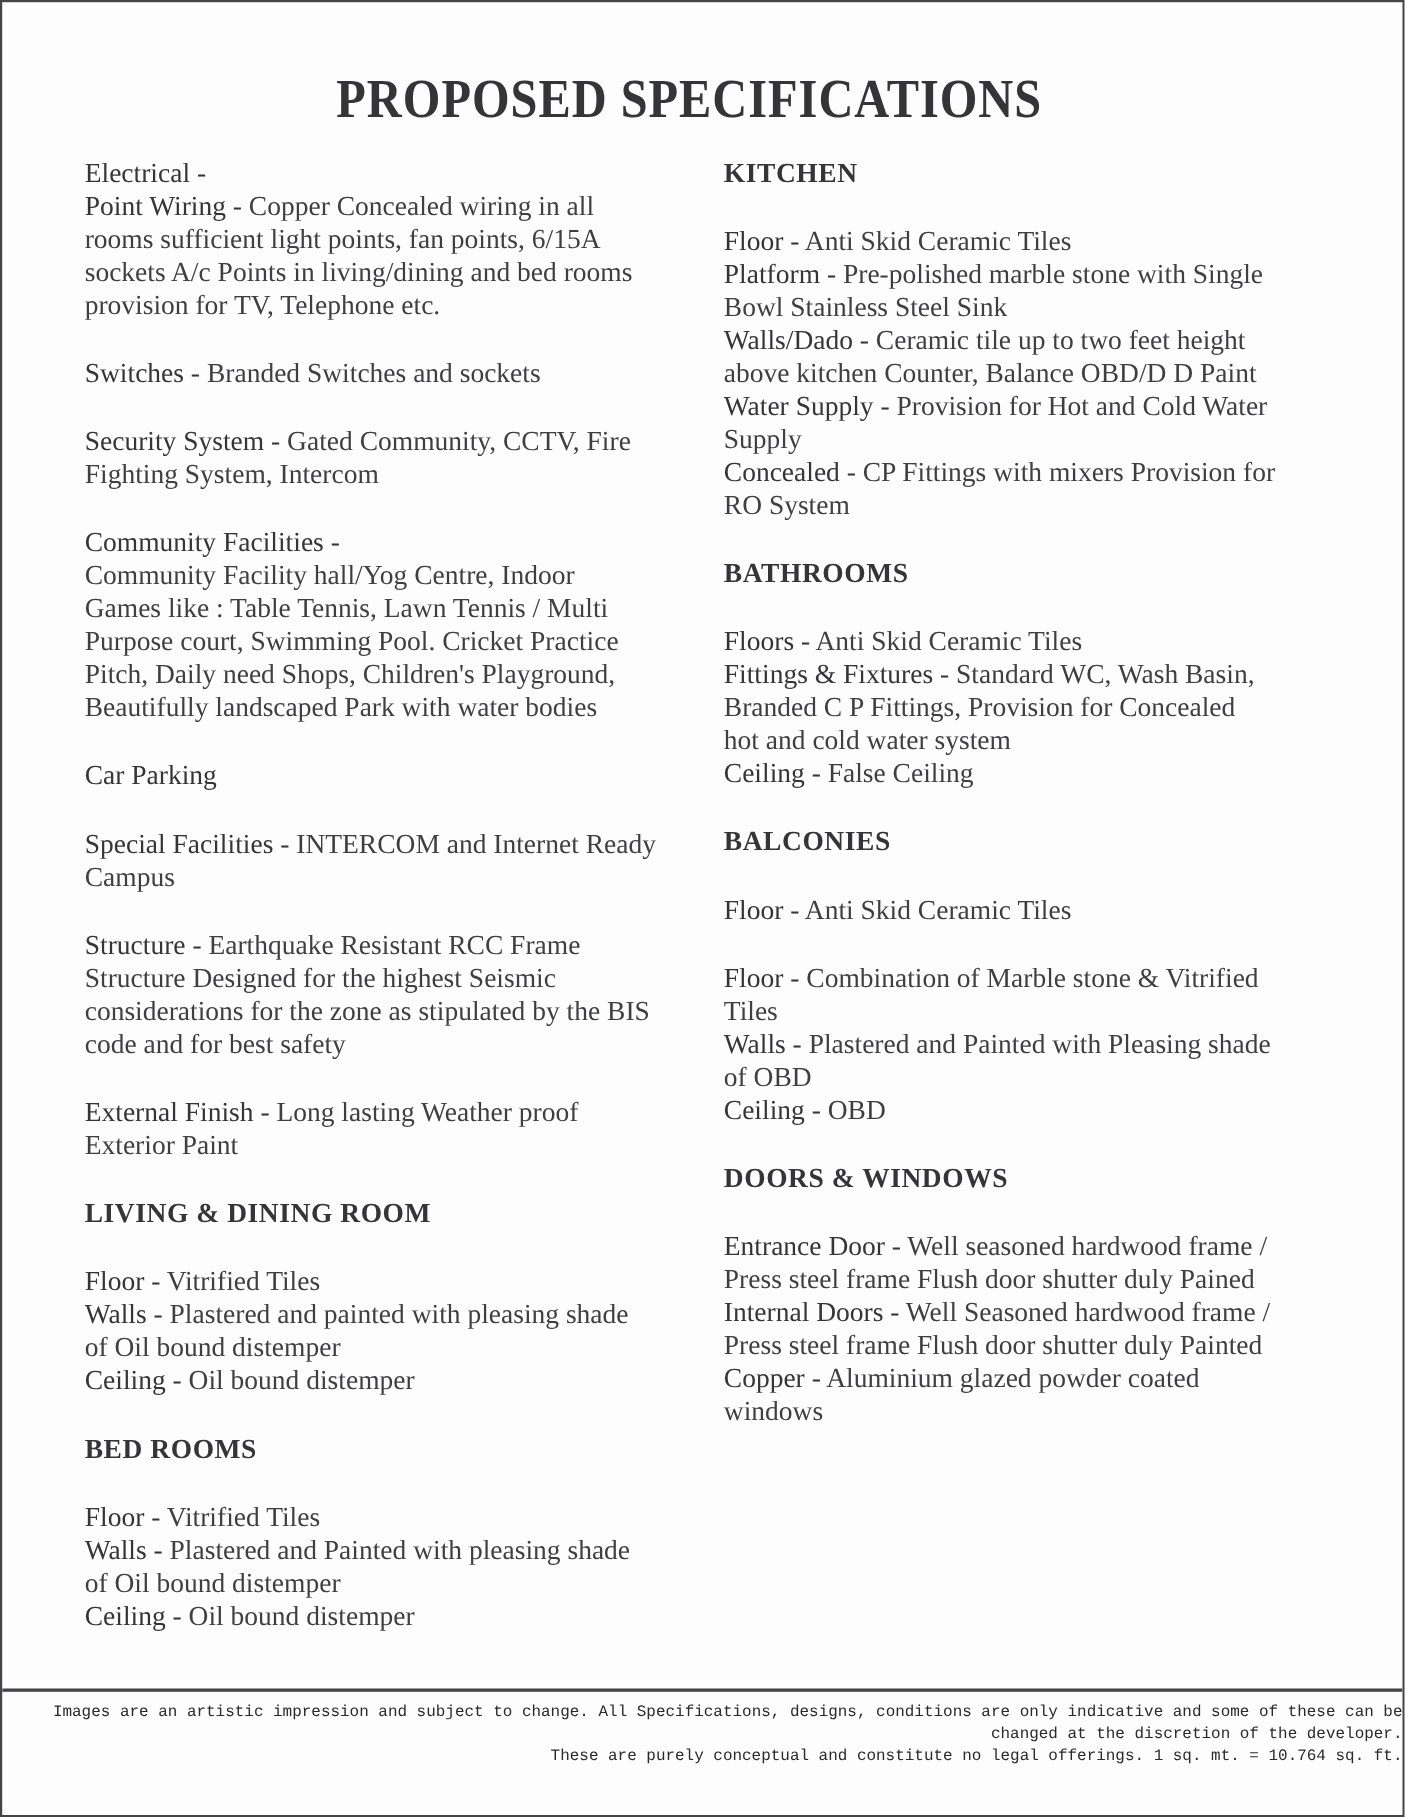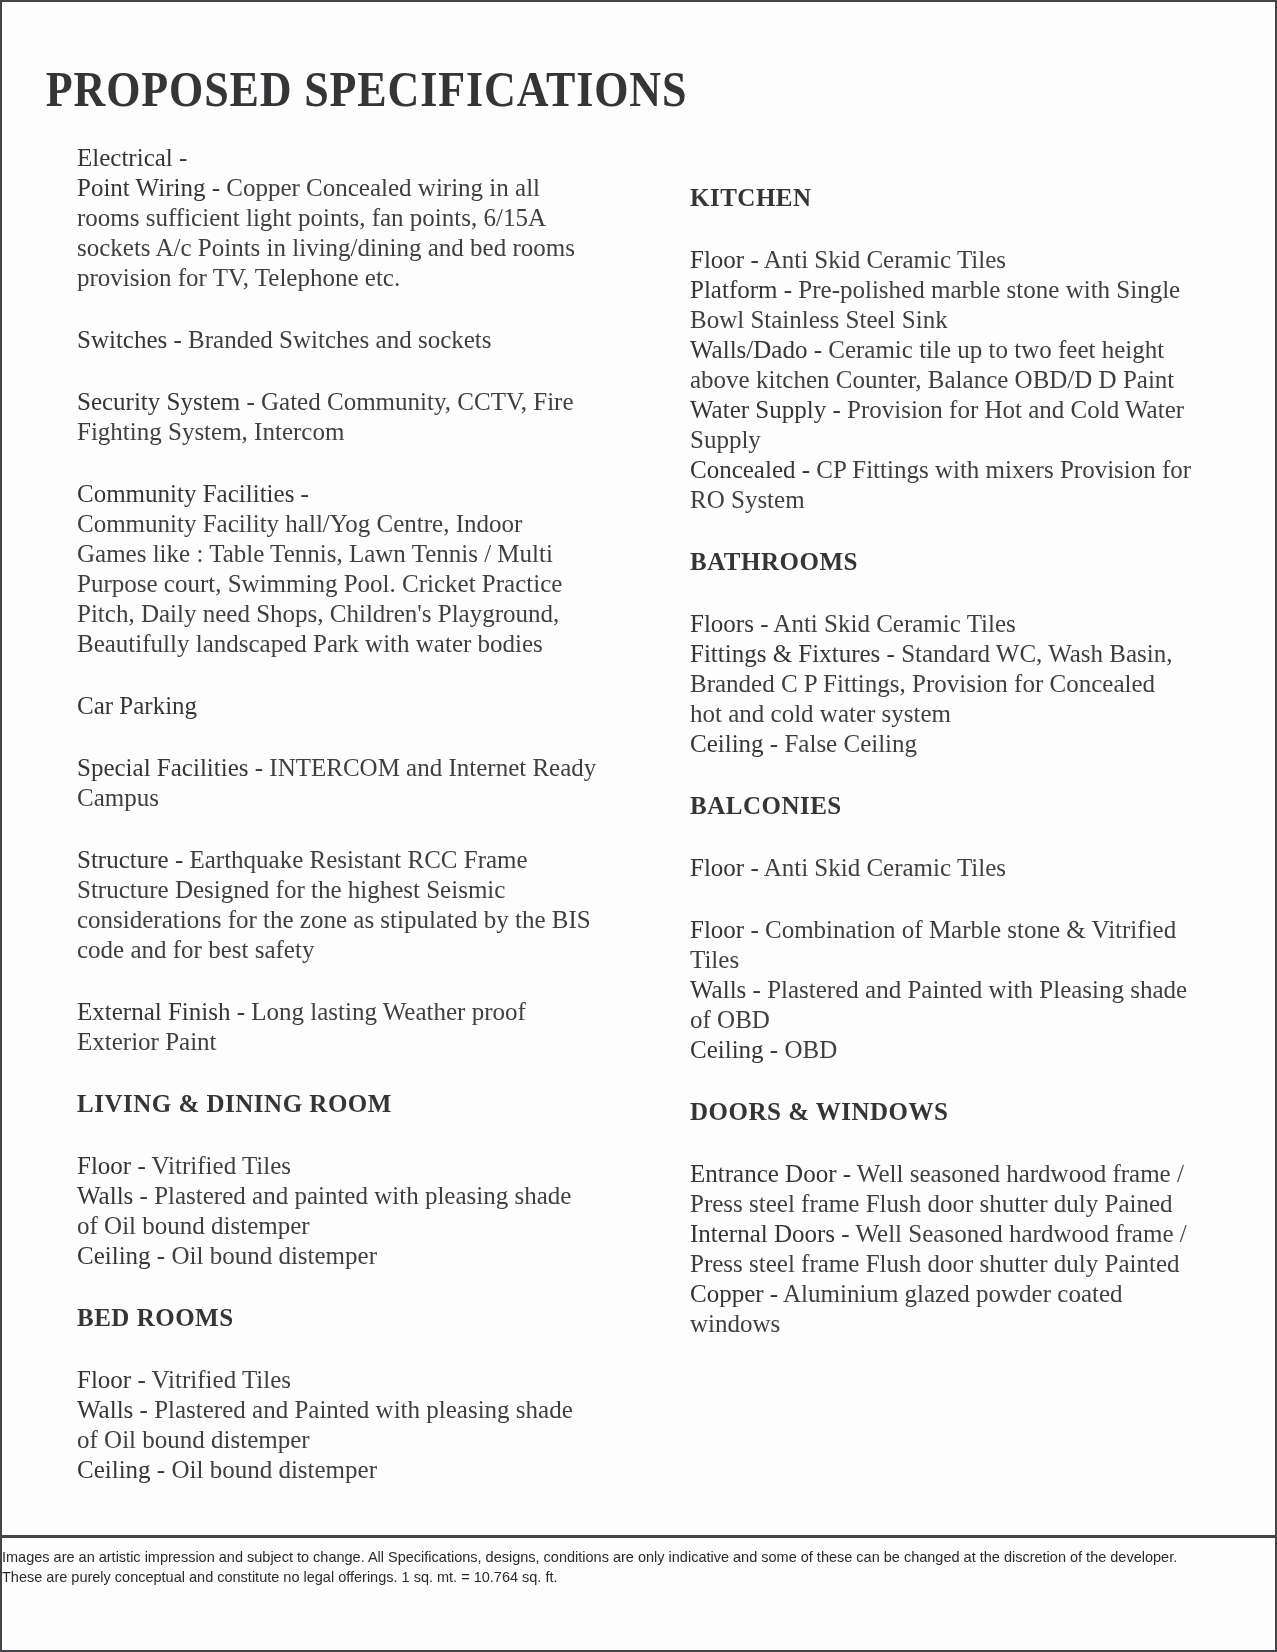--- a/index.html
+++ b/index.html
@@ -11,51 +11,53 @@
   }
   .page {
     position: absolute; inset: 0;
     background: var(--bg, #fdfdfd);
     border: 2px solid var(--border, #454547);
     box-sizing: border-box;
     overflow: hidden;
   }
   .title-row {
     position: absolute; top: 58px; left: 0; width: 1214px;
+    text-align: center;
+    padding-left: 18px;
   }
   .title {
     display: inline-block;
     font-size: 50px; line-height: 58px;
     font-weight: 700;
     color: var(--heading, #3a3a3c);
     letter-spacing: 1px;
     transform: scaleX(0.88);
     transform-origin: 50% 50%;
     white-space: nowrap;
   }
   .col {
     position: absolute; top: 141px;
     font-size: 25px; line-height: 30px;
     color: var(--text, #3f3f41);
   }
   .col-left  { left: 75px;  width: 520px; }
-  .col-right { left: 688px; width: 502px; margin-top: 40px; }
+  .col-right { left: 656px; width: 502px; }
   .para, .heading { margin: 0 0 32px 0; }
   .para:last-child, .heading:last-child { margin-bottom: 0; }
   .heading { font-weight: 700; color: var(--heading, #353537); letter-spacing: 0.5px; }
   .label   { font-weight: 400; color: var(--heading, #353537); }
   .divider {
     position: absolute; left: 0; right: 0; top: 1533px;
     border: none; border-top: 3px solid var(--border, #454547);
     margin: 0;
   }
   .footer {
     position: absolute; left: 0; top: 1545px; width: 100%;
-    text-align: left;
-    font-family: Liberation Sans, sans-serif;
+    text-align: right;
+    font-family: Liberation Mono, monospace;
     font-size: 14.5px; line-height: 20px;
     color: #2a2a2c;
   }
 </style>
 </head>
 <body style="--bg: #fdfdfd; --text: #3f3f41; --heading: #353537; --border: #454547;">
 
 <div class="page">
 
   <div class="title-row">

